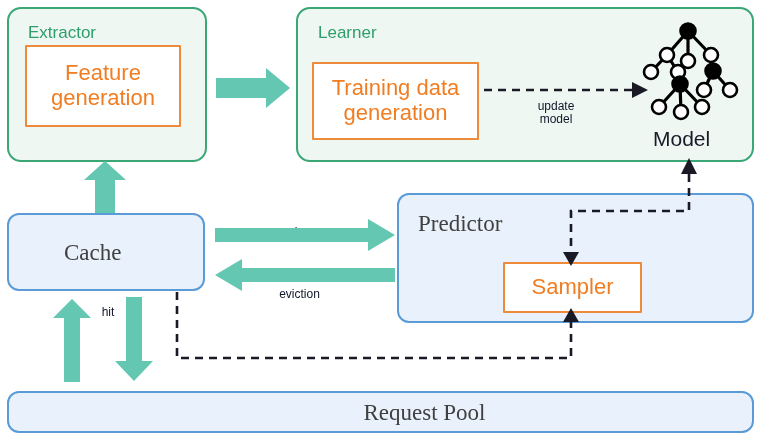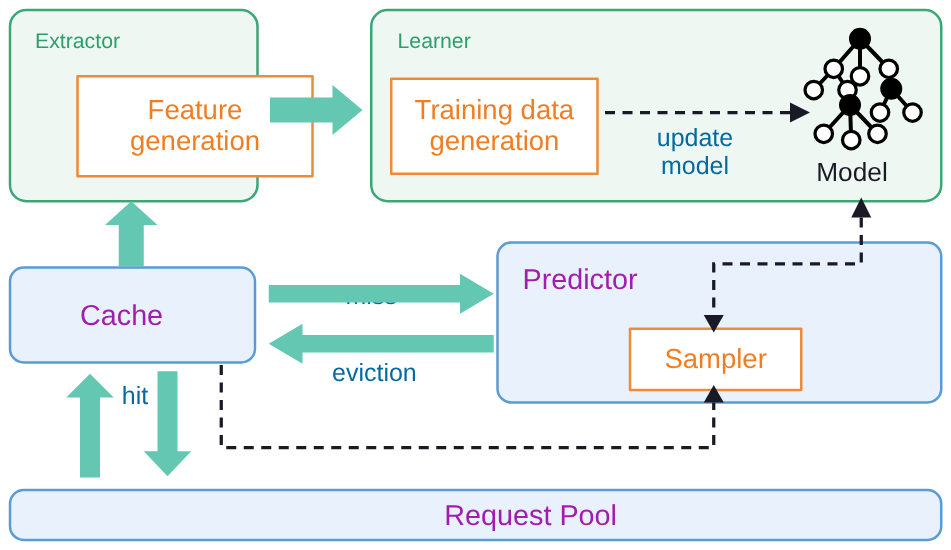--- a/index.html
+++ b/index.html
@@ -36,46 +36,47 @@
     white-space: nowrap;
   }
   
   .blue-box {
     background: #e9f2fc;
     border: 2px solid #5b9bd5;
     border-radius: 12px;
   }
   .blue-title {
     position: absolute;
-    color: #a21caf;
+    color: #404040;
     font-size: 23px;
     line-height: 1;
     white-space: nowrap;
+    font-family: Liberation Serif, serif;
   }
   
   .orange-box {
     background: #ffffff;
     border: 2px solid #ed8b3a;
     border-radius: 1px;
     display: flex;
     align-items: center;
     justify-content: center;
   }
   .orange-text {
     color: #f07d22;
     font-size: 22px;
     line-height: 1.12;
     text-align: center;
     white-space: pre-line;
   }
   
   .label {
     position: absolute;
-    color: #0369a1;
-    font-size: 20px;
+    color: #0f172a;
+    font-size: 12px;
     line-height: 1.12;
     white-space: pre-line;
     text-align: center;
   }
   .model-label {
     position: absolute;
     color: #1a1a26;
     font-size: 21px;
     line-height: 1;
     white-space: nowrap;
@@ -90,21 +91,21 @@
   }
   svg.overlay * { pointer-events: auto; }
 </style>
 </head>
 <body>
 
 <div id="diagram">
 
   <div class="box green-box" style="left:7px; top:7px; width:200px; height:155px;"></div>
   <div class="green-title" style="left:28px; top:24px;">Extractor</div>
-  <div class="box orange-box" style="left:25px; top:60px; width:190px; height:82px;margin-left:36px;">
+  <div class="box orange-box" style="left:25px; top:45px; width:156px; height:82px;">
     <div class="orange-text">Feature
 generation</div>
   </div>
 
   <div class="box green-box" style="left:296px; top:7px; width:458px; height:155px;"></div>
   <div class="green-title" style="left:318px; top:24px;">Learner</div>
   <div class="box orange-box" style="left:312px; top:62px; width:167px; height:78px;">
     <div class="orange-text">Training data
 generation</div>
   </div>

